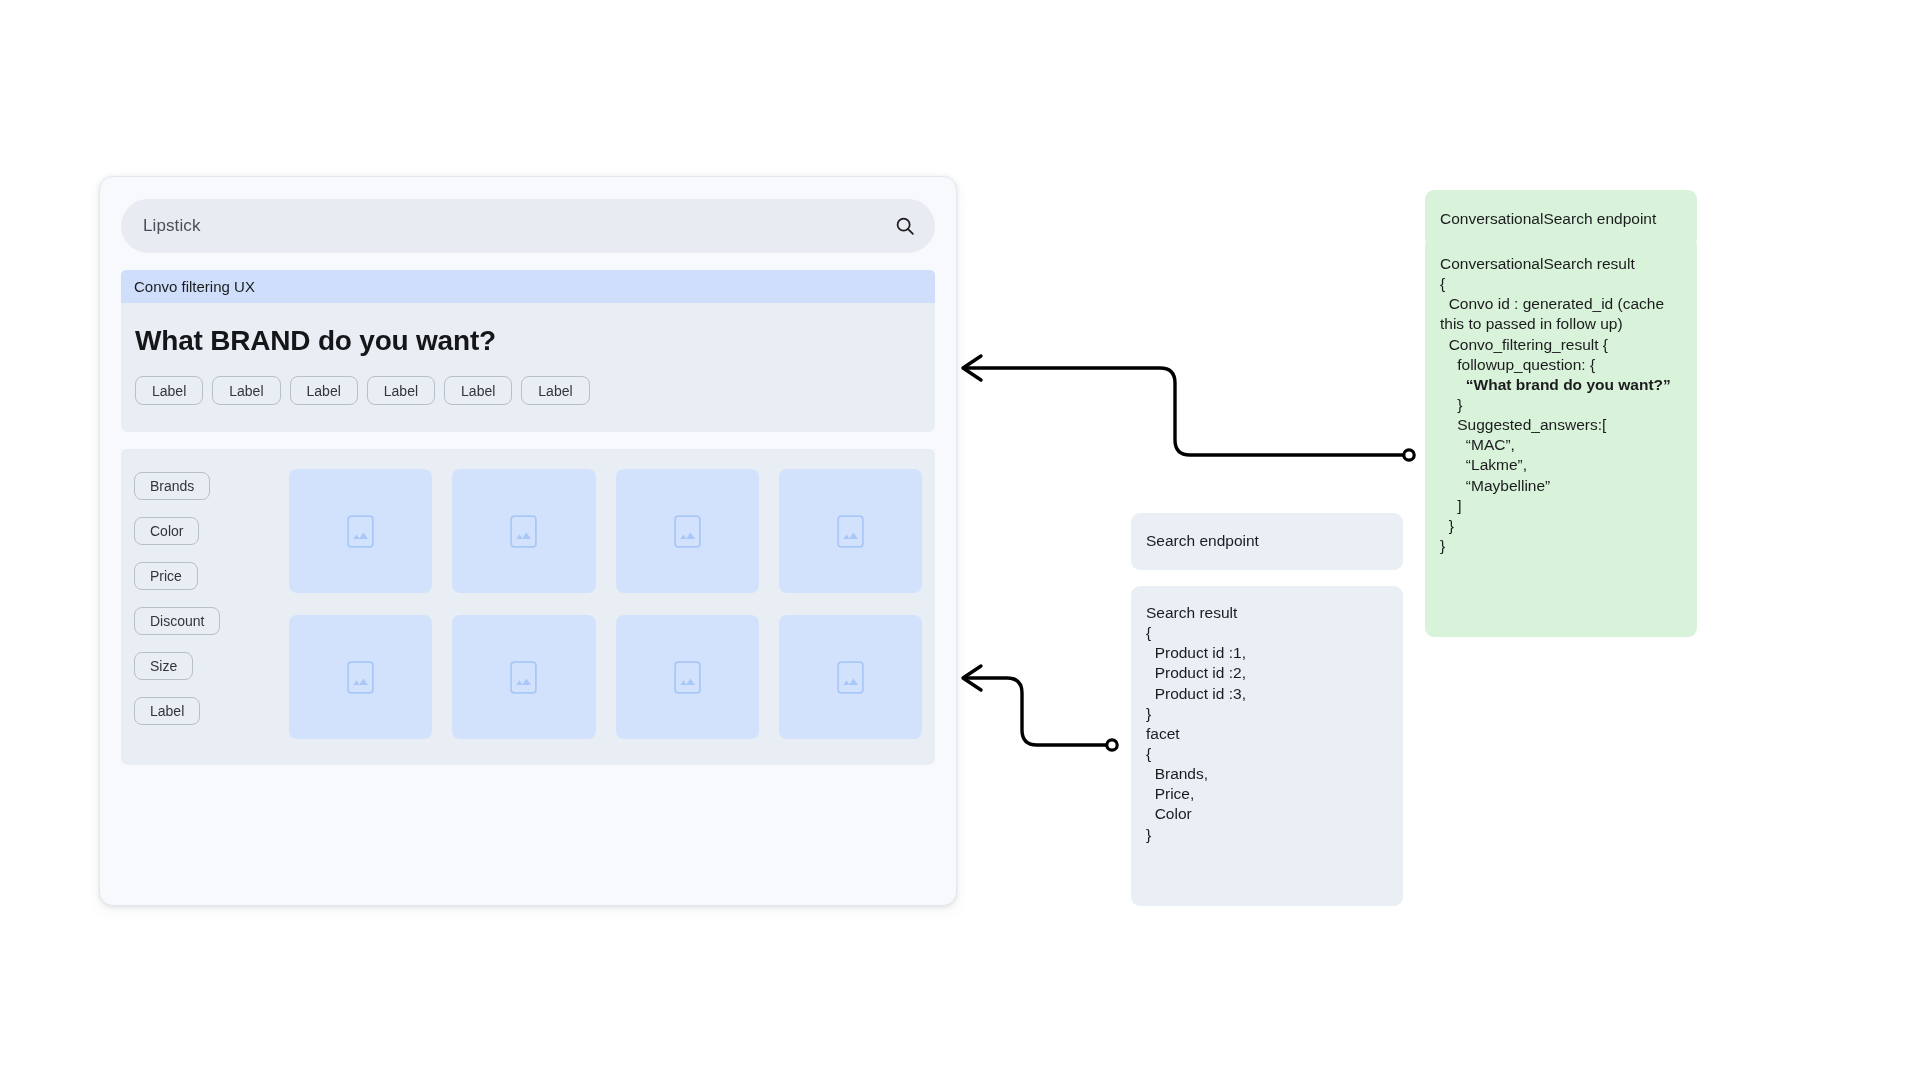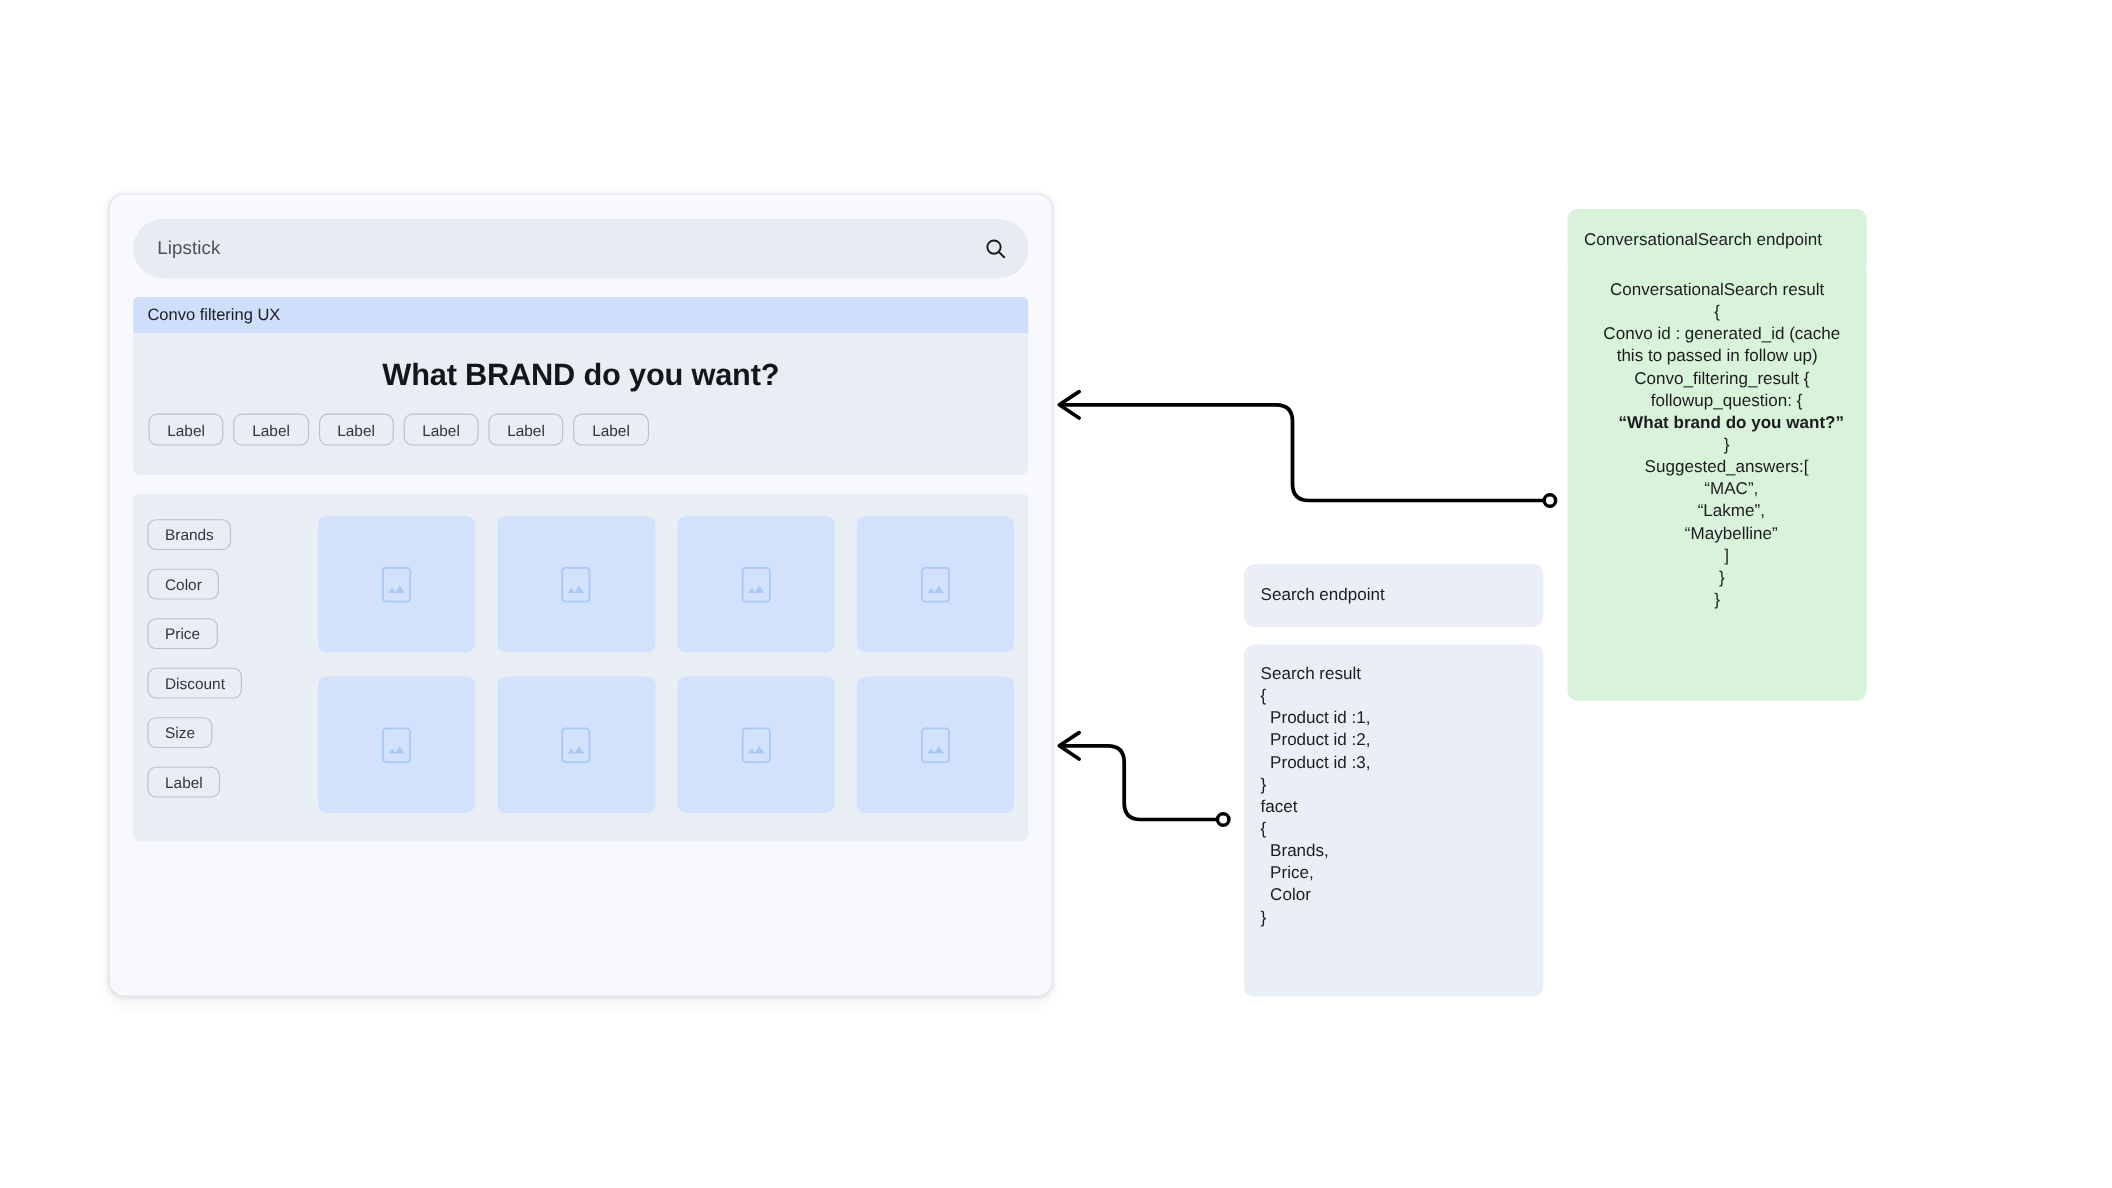--- a/index.html
+++ b/index.html
@@ -42,21 +42,21 @@
   }
   .search-icon {
     position: absolute;
     right: 19px; top: 50%;
     transform: translateY(-50%);
     width: 22px; height: 22px;
     display: block;
   }
 
   
-  .section { margin-top: 17px; border-radius: 5px 5px 7px 7px; overflow: hidden; text-align: center; }
+  .section { margin-top: 17px; border-radius: 5px 5px 7px 7px; overflow: hidden; }
   .section-head {
     background: #cfdffb;
     height: 33px;
     display: flex; align-items: center;
     padding: 0 13px;
     font-size: 15px;
     color: #1b1c1e;
   }
   .section-body { background: #e9edf4; }
 
@@ -113,21 +113,21 @@
   .panel {
     position: absolute;
     border-radius: 9px;
     padding: 17px 15px;
     font-size: 15.5px;
     line-height: 1.30;
     color: #1b1c1e;
     white-space: pre-wrap;
   }
   .panel.grey { background: #eaeef5; }
-  .panel.green { background: #d9f2da; text-align: center; }
+  .panel.green { background: #d9f2da; }
 
   #cs-endpoint { left: 1425px; top: 190px; width: 272px; height: 58px; display: flex; align-items: center; }
   #cs-result  { left: 1425px; top: 237px; width: 272px; height: 400px; }
   #s-endpoint { left: 1131px; top: 513px; width: 272px; height: 57px; display: flex; align-items: center; }
   #s-result   { left: 1131px; top: 586px; width: 272px; height: 320px; }
 
   .panel .ln { display: block; }
   .panel .ln.b { font-weight: bold; }
 
   

